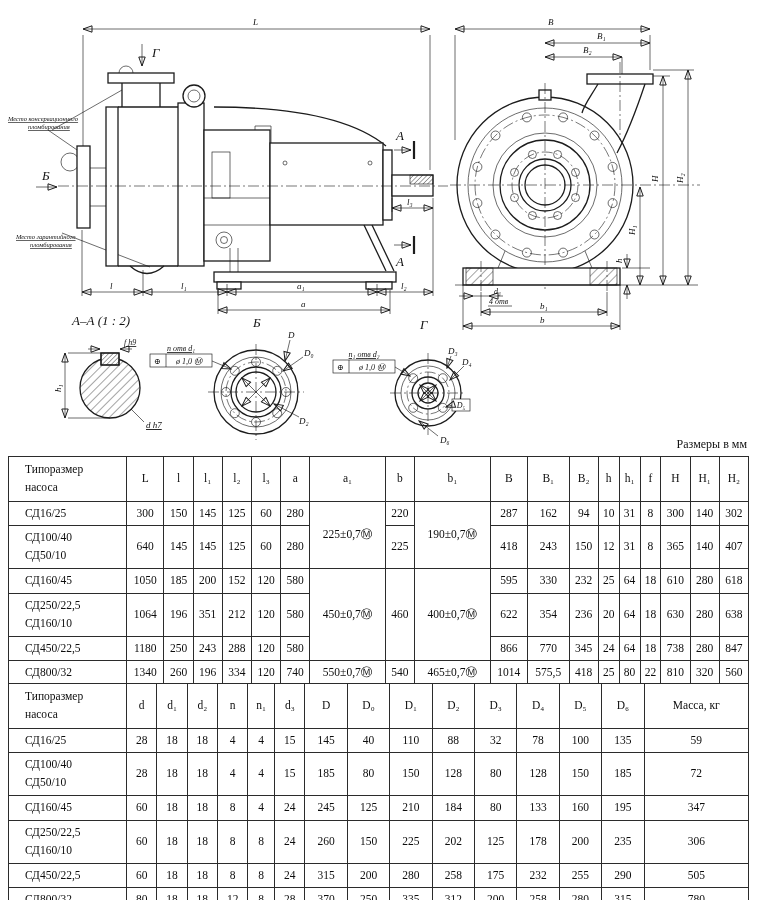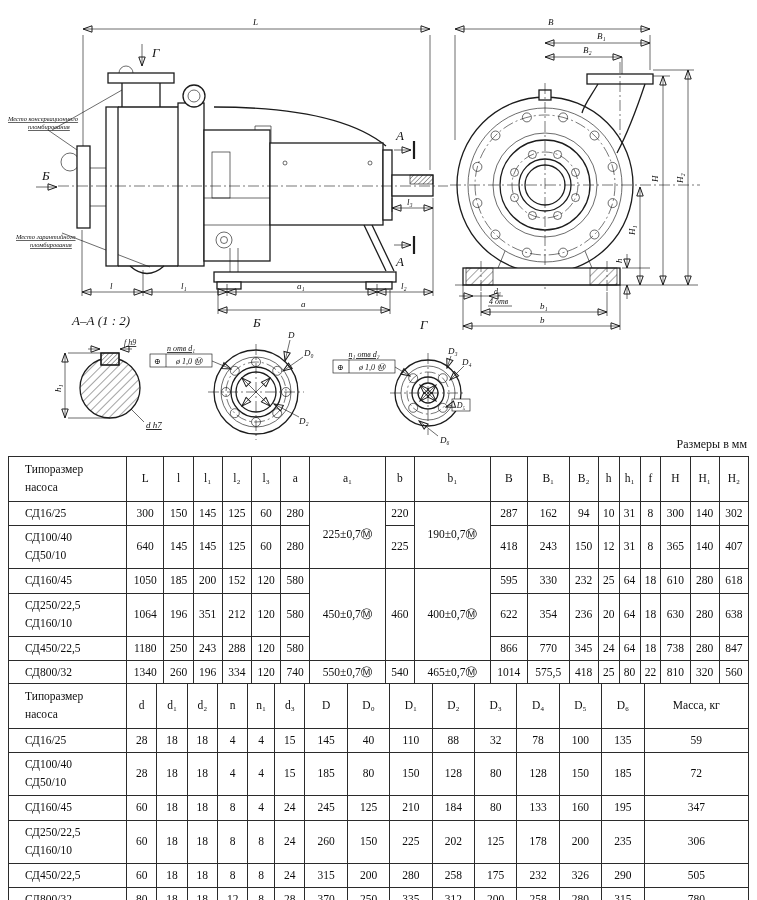--- a/index.html
+++ b/index.html
@@ -580,21 +580,21 @@
           <td>18</td>
           <td>8</td>
           <td>8</td>
           <td>24</td>
           <td>315</td>
           <td>200</td>
           <td>280</td>
           <td>258</td>
           <td>175</td>
           <td>232</td>
-          <td>326</td>
+          <td>255</td>
           <td>290</td>
           <td>505</td>
         </tr>
         <tr>
           <td class="name">СД800/32</td>
           <td>80</td>
           <td>18</td>
           <td>18</td>
           <td>12</td>
           <td>8</td>

